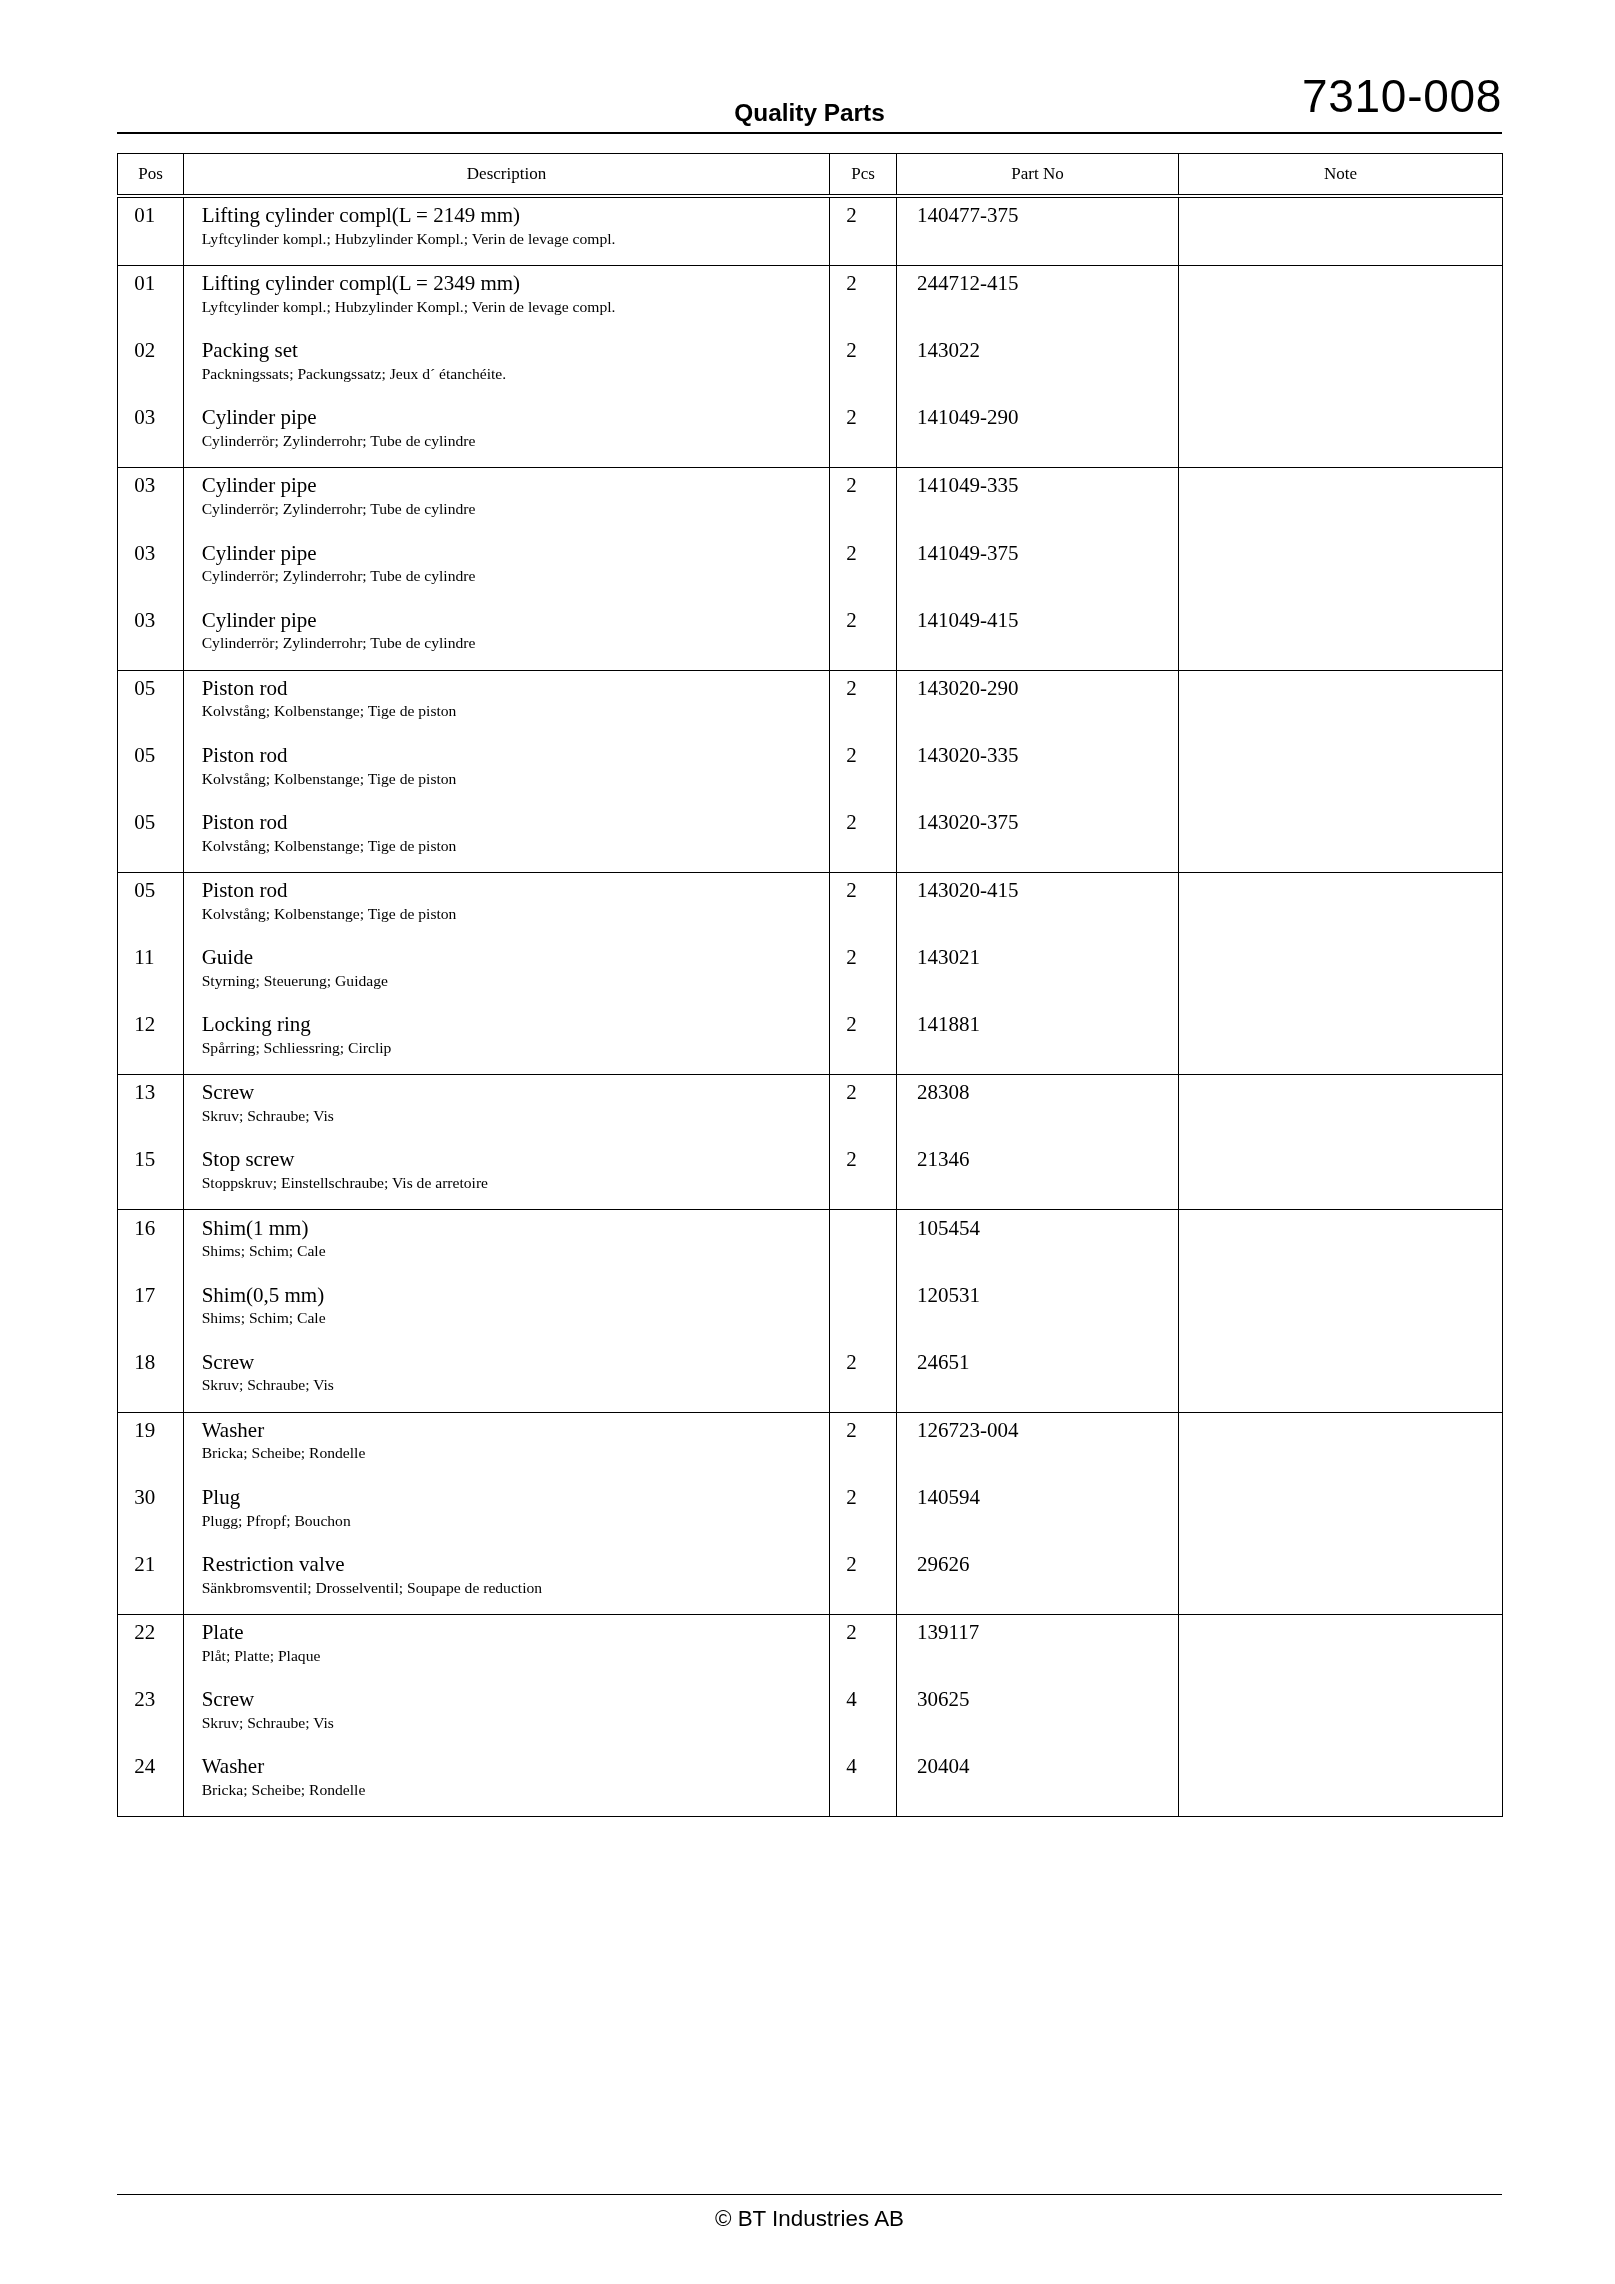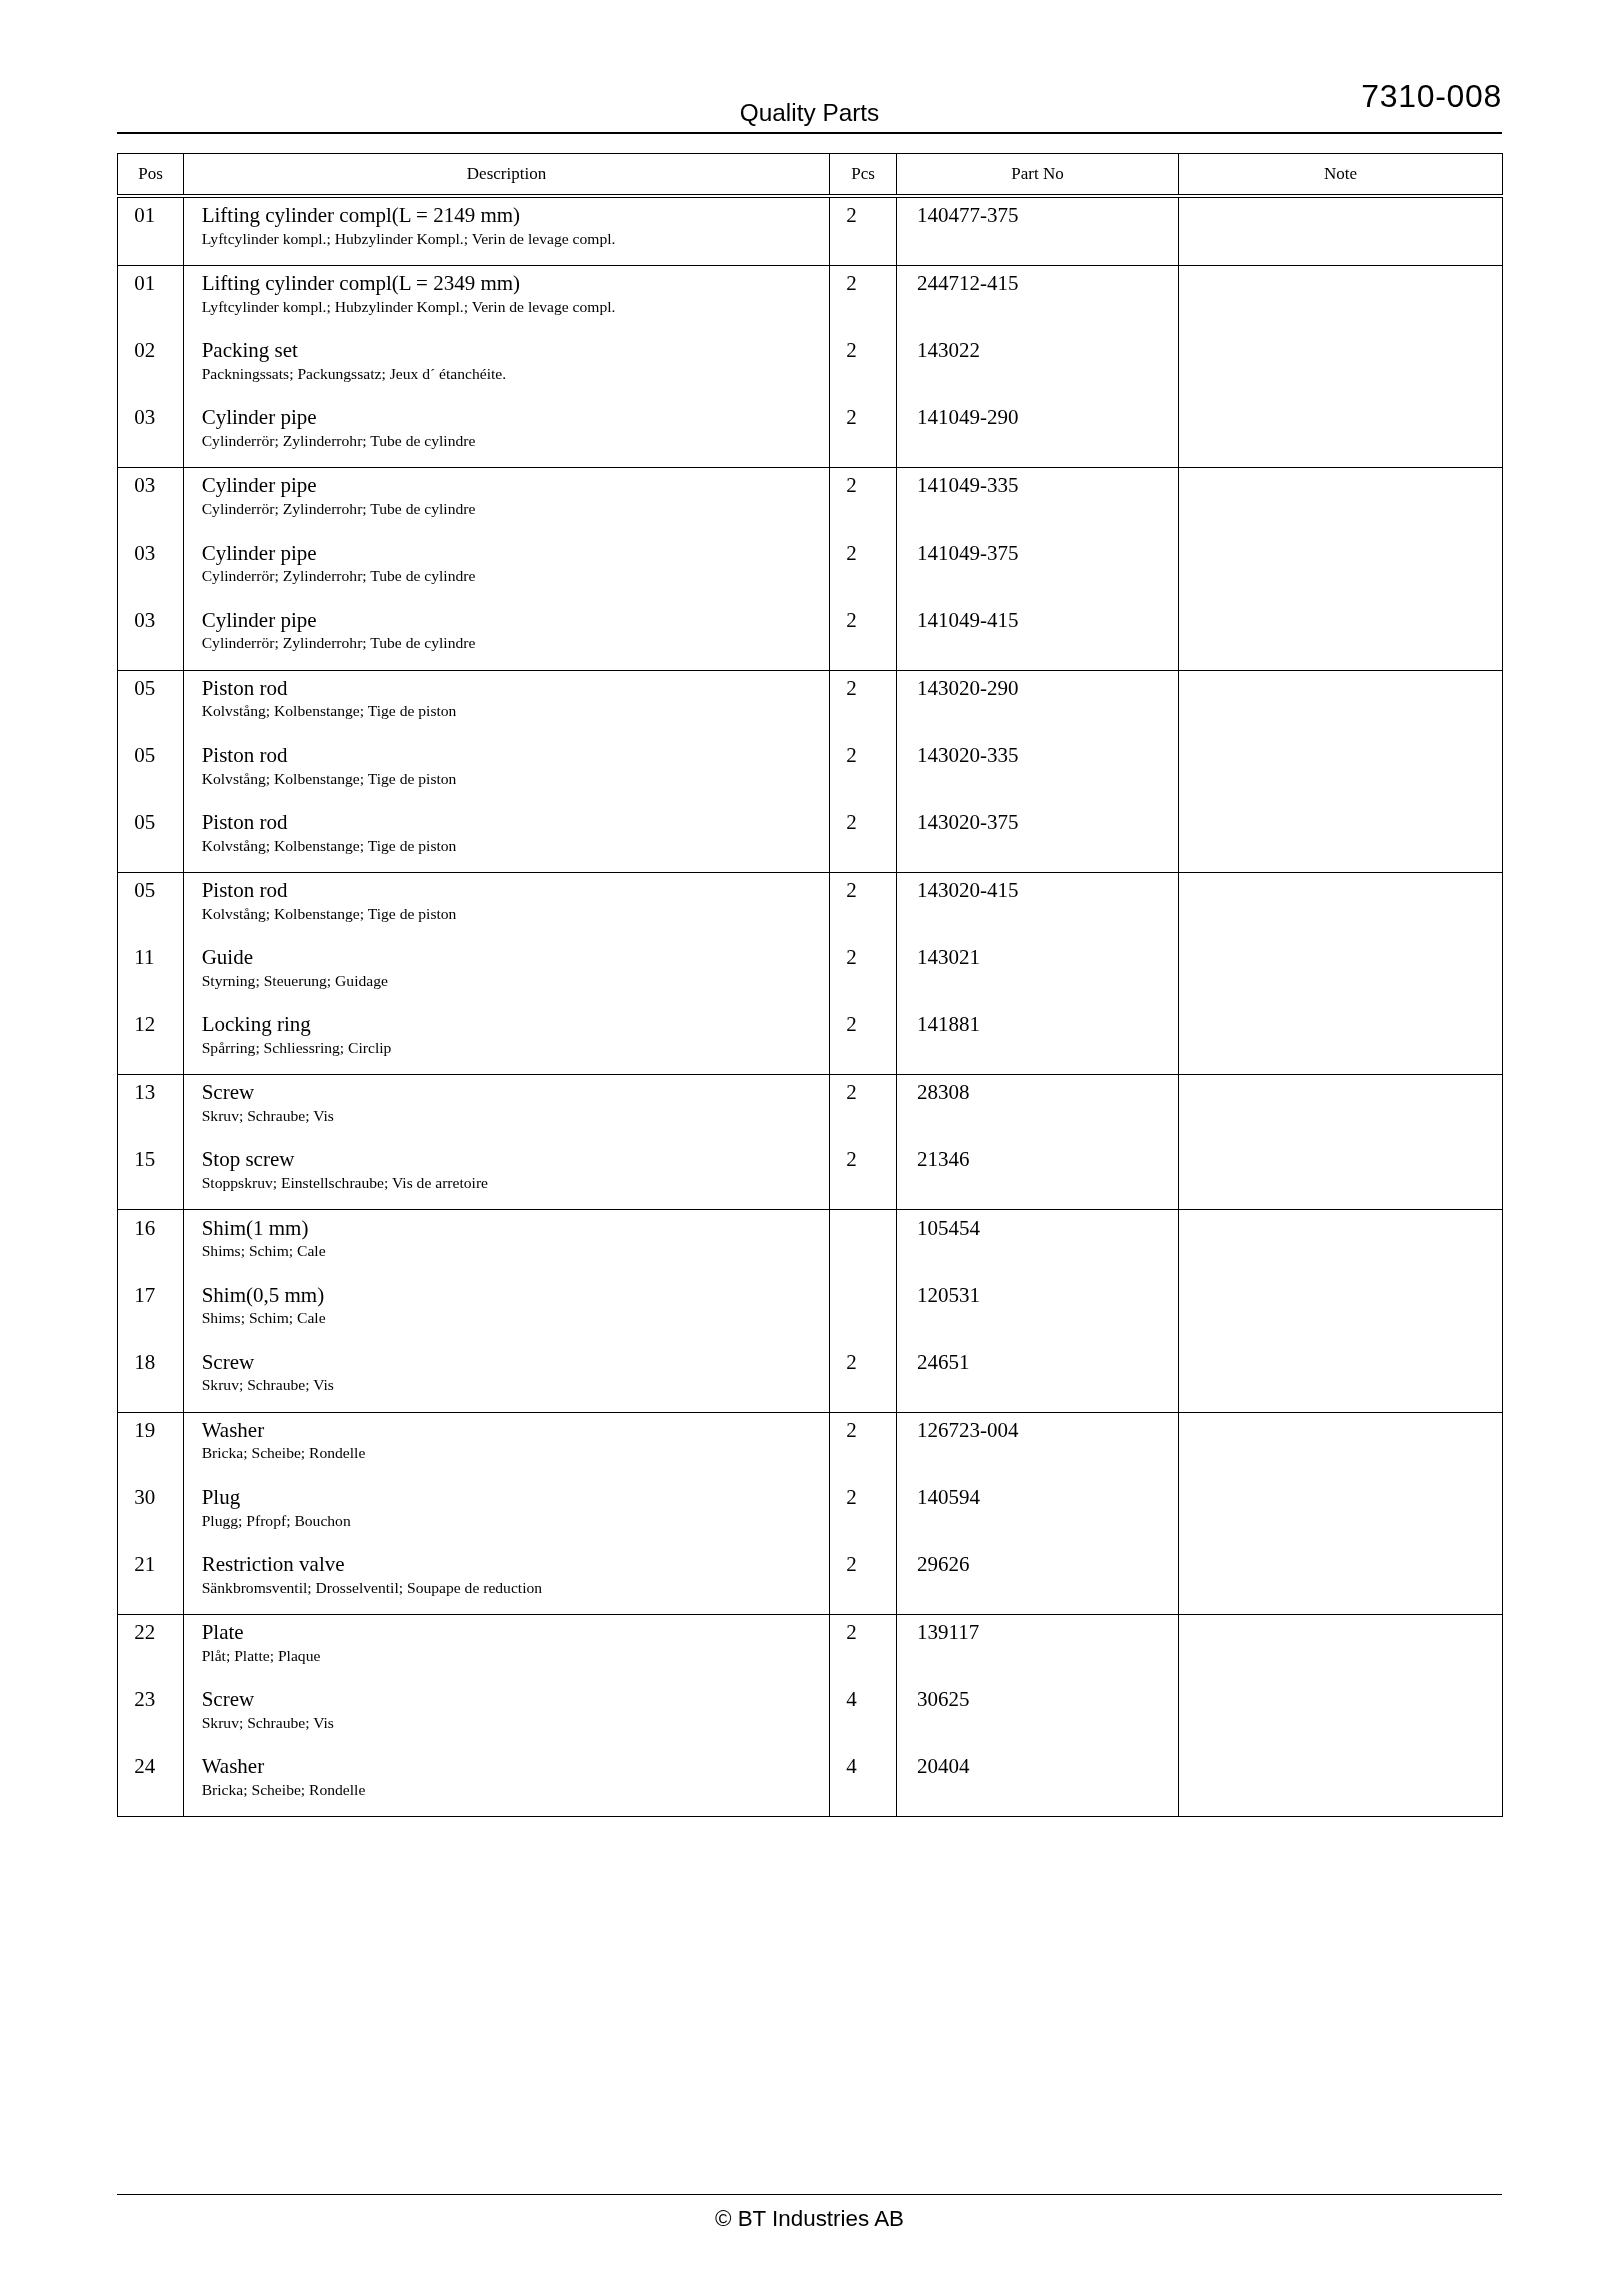--- a/index.html
+++ b/index.html
@@ -11,35 +11,35 @@
     color: #000000;
     font-family: "Liberation Sans", sans-serif;
     overflow: hidden;
   }
 
   
   .doc-number {
     position: absolute;
     top: 75px;
     right: 114px;
-    font-size: 32px;
+    font-size: 46px;
     line-height: 42px;
     font-weight: 400;
     letter-spacing: 0.7px;
     margin-left: 44px;
   }
   .page-title {
     position: absolute;
     top: 99px;
     left: 117px;
     width: 1385px;
     text-align: center;
     font-size: 24.4px;
     line-height: 27px;
-    font-weight: 400;
+    font-weight: 700;
   }
   .title-rule {
     position: absolute;
     top: 132px;
     left: 117px;
     width: 1385px;
     height: 2px;
     background: #000;
   }
 

